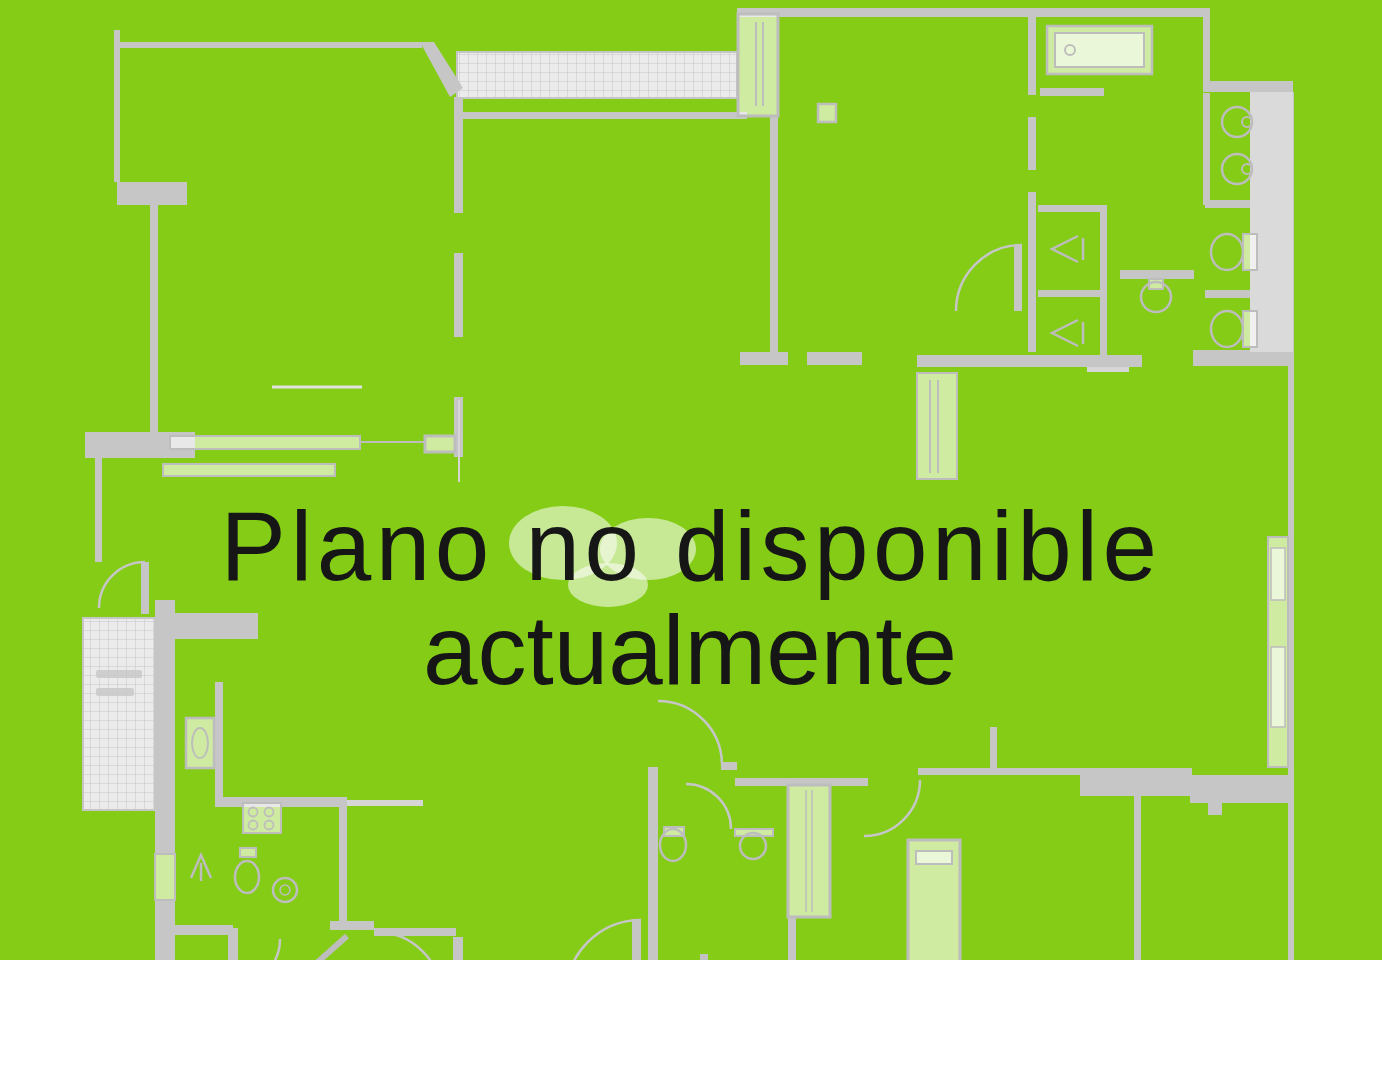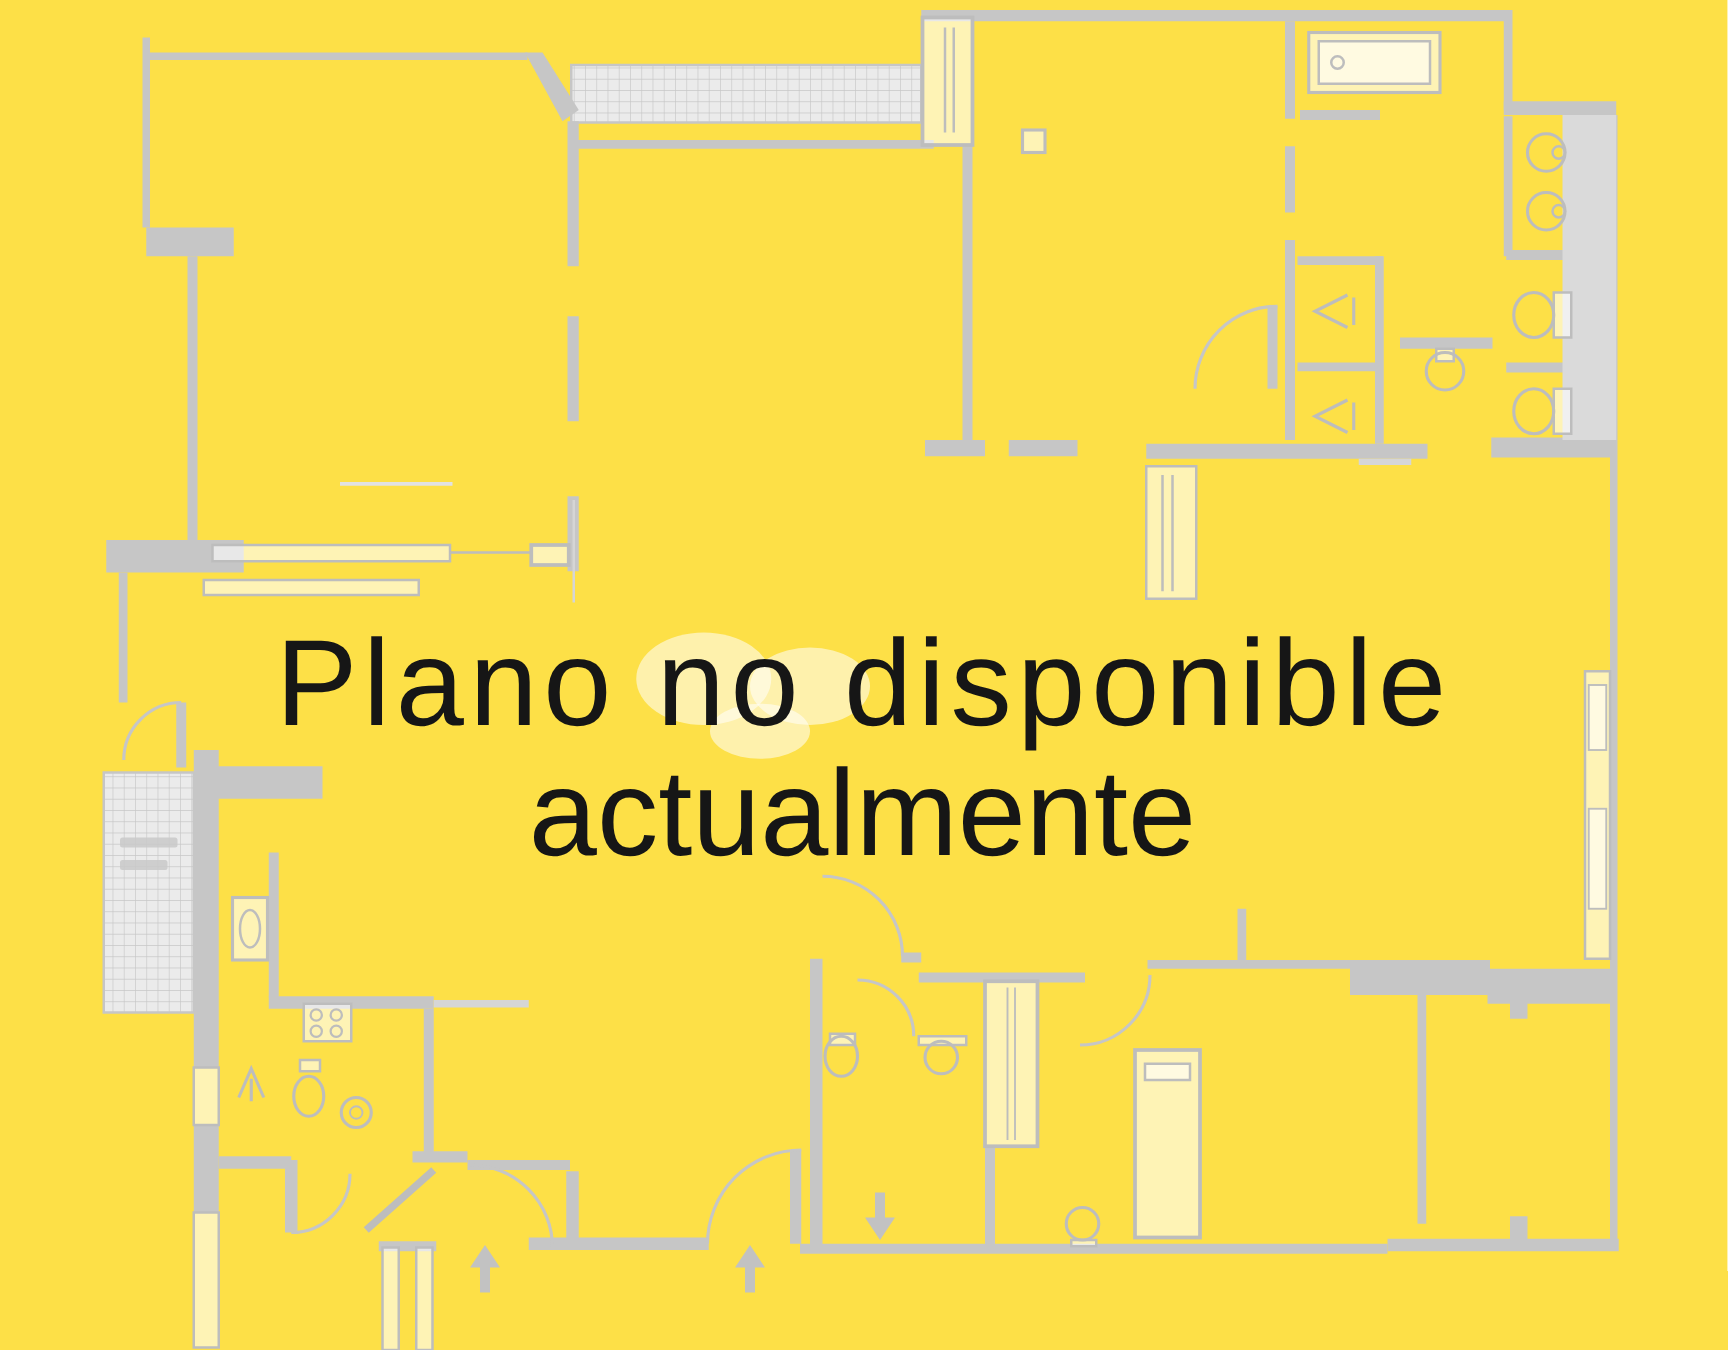--- a/index.html
+++ b/index.html
@@ -1,16 +1,16 @@
 <!DOCTYPE html>
 <html><head>
 <meta charset="utf-8">
 <style>
   html,body{margin:0;padding:0;background:#ffffff;}
-  .stage{position:relative;width:1382px;height:1080px;background:#fde047;overflow:hidden;
+  .stage{position:relative;width:1382px;height:960px;background:#84cc16;overflow:hidden;
          font-family:"Liberation Sans", sans-serif;}
   svg{display:block}
   .ovl{font-family:"Liberation Sans", sans-serif;font-weight:400;fill:#161616;}
 </style>
 </head>
 <body>
 
 <div class="stage">
   <svg id="plan" width="1382" height="1080" viewBox="0 0 1382 1080">
     <defs>

